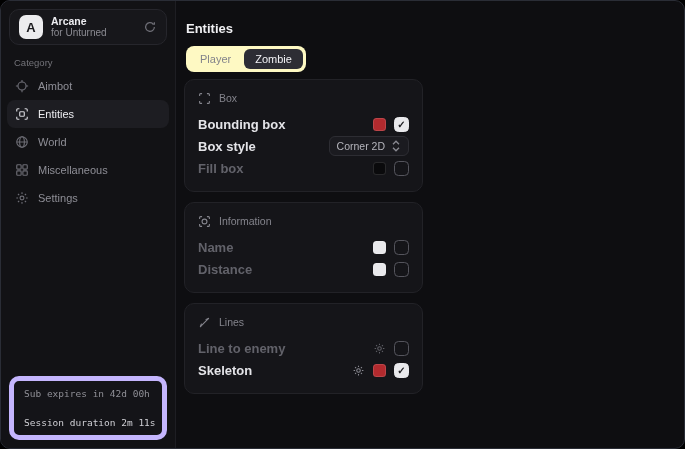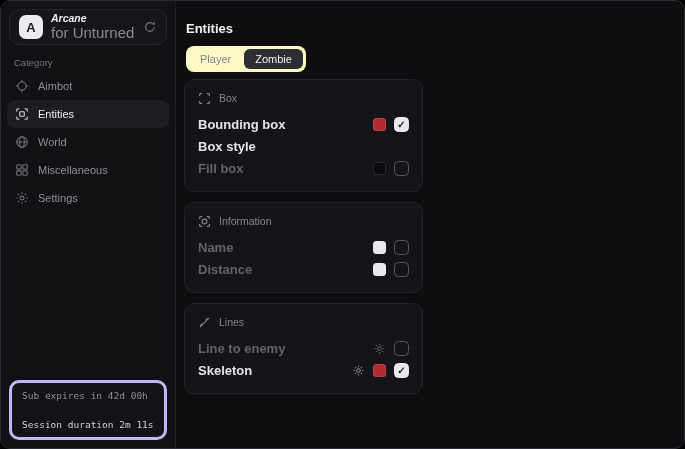--- a/index.html
+++ b/index.html
@@ -6,31 +6,31 @@
   html,body { width:685px; height:449px; background:#000; font-family:"Liberation Sans", sans-serif; }
   .window { position:absolute; inset:0; background:#0e0e11; border:1px solid #2a2d36; border-radius:10px; overflow:hidden; }
 
   
   .sidebar { position:absolute; left:0; top:0; bottom:0; width:175px; background:#121215; border-right:1px solid #1e1e23; }
   .logo-card { position:absolute; left:8px; top:8px; right:8px; height:36px; background:#17171b; border:1px solid #26262c;
                border-radius:10px; display:flex; align-items:center; gap:8px; padding:0 9px; }
   .logo-badge { width:24px; height:24px; border-radius:7px; background:#ececee; color:#1a1a1e; font-weight:bold;
                 font-size:13px; display:flex; align-items:center; justify-content:center; flex:none; }
   .logo-text { display:flex; flex-direction:column; line-height:1.15; }
-  .logo-title { font-size:10.5px; font-weight:bold; color:#ededf1;font-style:italic; }
-  .logo-sub { font-size:15px; color:#8b8b92; }
+  .logo-title { font-size:10.5px; font-weight:bold; color:#ededf1; }
+  .logo-sub { font-size:10px; color:#8b8b92; }
   .logo-refresh { margin-left:auto; color:#6c6c74; display:flex; }
   .category { position:absolute; top:56px; left:13px; font-size:9.5px; color:#737379; }
   .nav { position:absolute; top:71px; left:6px; right:6px; display:flex; flex-direction:column; }
   .nav-item { height:28px; display:flex; align-items:center; gap:9px; padding:0 8px; border-radius:8px;
               color:#8e8e96; font-size:11px; cursor:pointer; }
   .nav-item .nicon { width:14px; height:14px; color:#6c6c74; display:flex; flex:none; align-items:center; justify-content:center; }
   .nav-item.active { background:#1d1d22; color:#ededf1; }
   .nav-item.active .nicon { color:#d6d6db; }
-  .status-card { position:absolute; left:8px; right:8px; bottom:8px; background:#141418; border:3px solid #c4b5fd;
+  .status-card { position:absolute; left:8px; right:8px; bottom:8px; background:#141418; border:5px solid #c4b5fd;
                  border-radius:10px; padding:7px 10px; font-family:"DejaVu Sans Mono", monospace; }
   .status-line1 { font-size:9.5px; color:#8f8f96; white-space:nowrap; }
   .status-line2 { font-size:9.5px; color:#cfcfd4; margin-top:18px; white-space:nowrap; }
 
   
   .main { position:absolute; left:176px; top:0; right:0; bottom:0; }
   .main-title { position:absolute; left:9px; top:20px; font-size:13px; font-weight:bold; color:#f0f0f3; }
   .tabs { position:absolute; left:9px; top:45px; display:inline-flex; background:#fef9c3; border-radius:8px; padding:3px; gap:2px; }
   .tab { font-size:11px; line-height:12px; padding:4px 11px; border-radius:6px; color:#83838b; cursor:pointer; }
   .tab.active { background:#2d2d34; color:#f2f2f5; }
@@ -167,20 +167,30 @@
           </div>
           <div class="row">
             <span class="row-label">Bounding box</span>
             <span class="row-controls">
               <span class="swatch" style="background: rgb(178, 42, 46);"></span>
               <span class="checkbox checked"></span>
             </span>
           </div>
           <div class="row">
             <span class="row-label">Box style</span>
+            <span class="row-controls">
+              <span class="dropdown">
+                <span>Corner 2D</span>
+                <span class="dicon">
+                  <svg viewBox="0 0 10 12" fill="none" stroke="currentColor" stroke-width="1.3">
+                    <path d="M2 4.2 5 1.2l3 3M2 7.8l3 3 3-3"></path>
+                  </svg>
+                </span>
+              </span>
+            </span>
           </div>
           <div class="row dim">
             <span class="row-label">Fill box</span>
             <span class="row-controls">
               <span class="swatch" style="background: rgb(10, 10, 12);"></span>
               <span class="checkbox"></span>
             </span>
           </div>
         </div>
 

